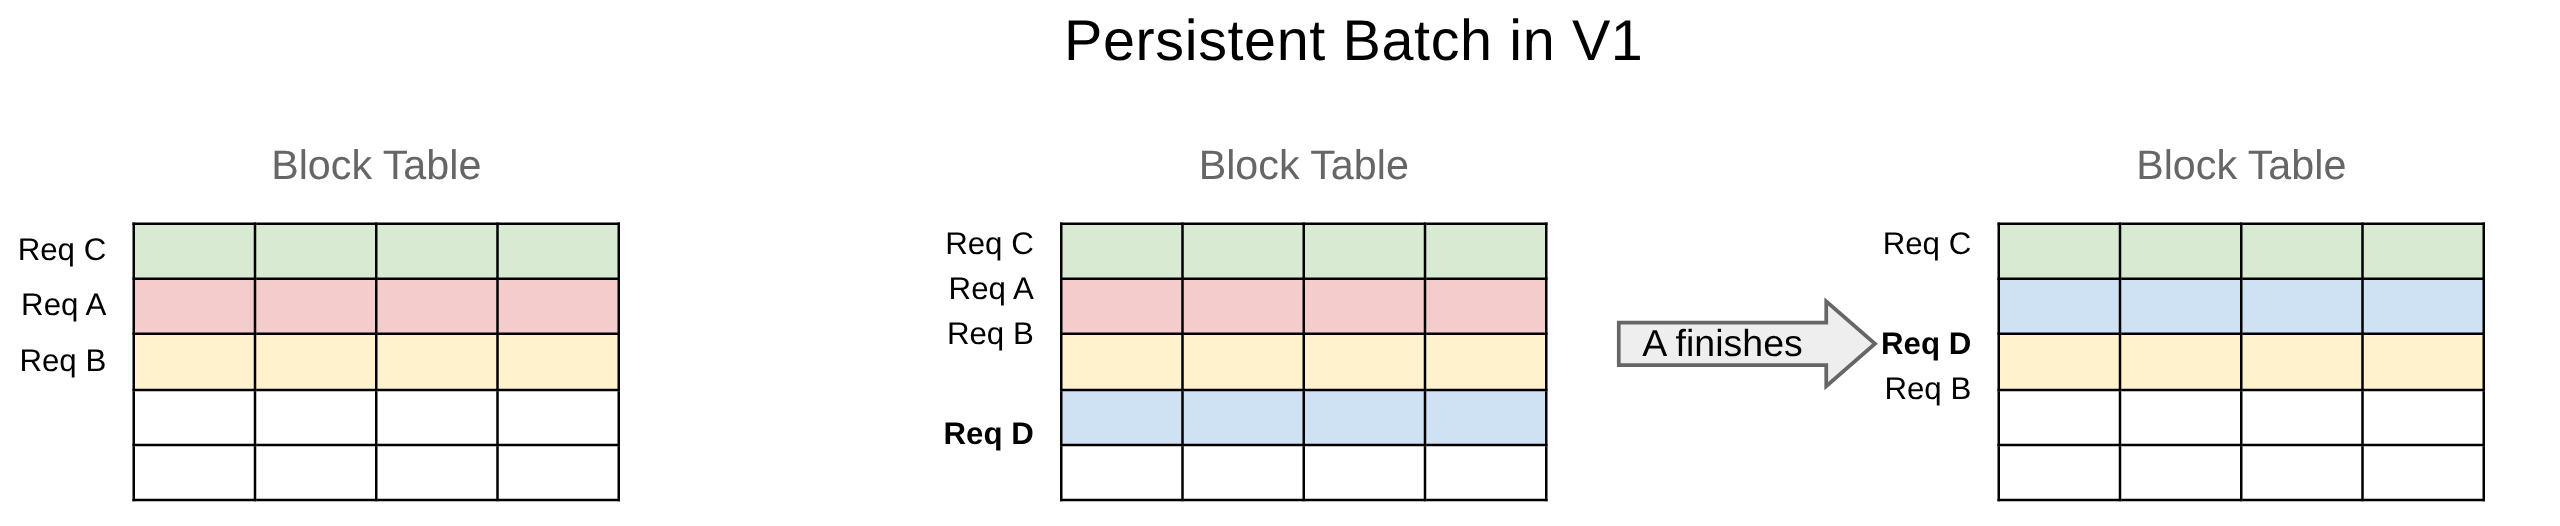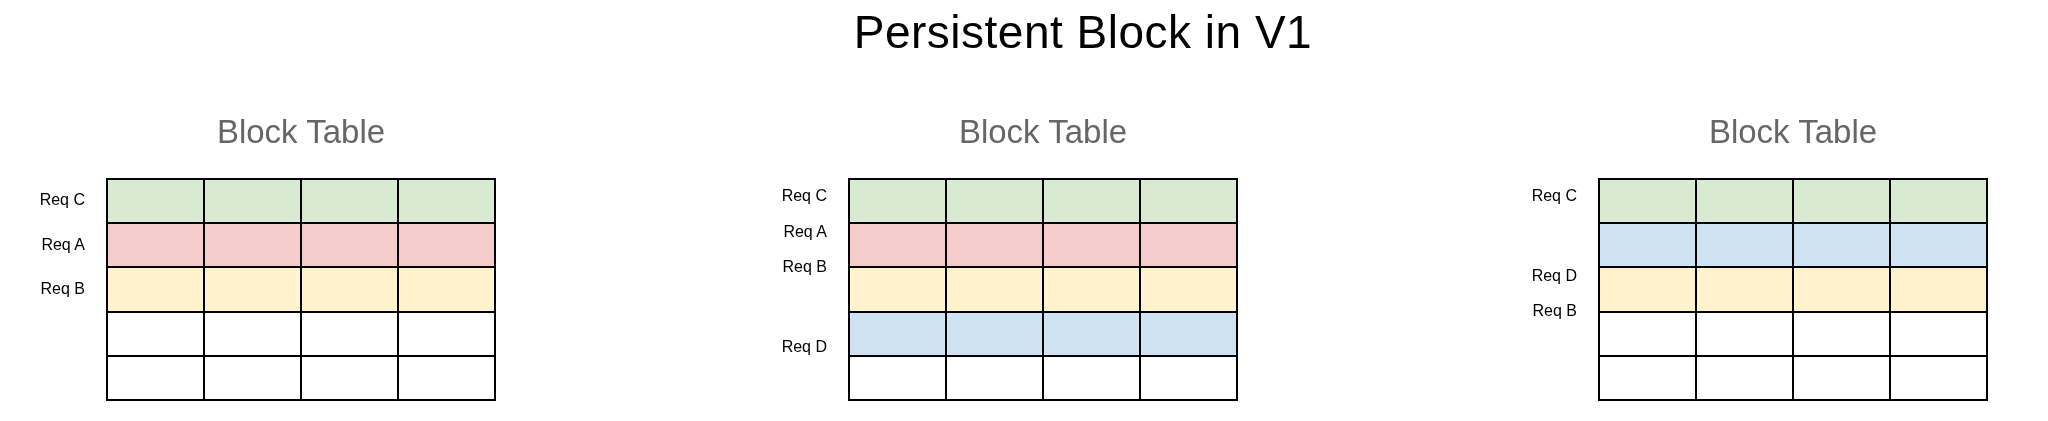--- a/index.html
+++ b/index.html
@@ -18,42 +18,42 @@
   .panel-title {
     margin-left:96px; width:390px; height:70px; line-height:74px;
     text-align:center; font-size:33px; color:#666; font-weight:400;
   }
   .panel-body { display:flex; margin-top:13px; }
   .labels {
     width:96px; height:223px; display:flex; flex-direction:column;
   }
   .row-label {
     flex:1; display:flex; align-items:center; justify-content:flex-end;
-    padding-right:21px; font-size:16px; color:#000; white-space:nowrap;
-  }
-  .row-label.bold { font-weight:400;margin-top:44px; }
+    padding-right:21px; font-size:25px; color:#000; white-space:nowrap;
+  }
+  .row-label.bold { font-weight:700;margin-top:44px; }
   table.block-grid {
     width:390px; height:223px; border-collapse:collapse; table-layout:fixed;
   }
   table.block-grid td {
     border:2.5px solid var(--grid-border, #000);
   }
   .arrow-wrap { position:absolute; top:238px; width:210px; height:74px; }
   .arrow-wrap svg { display:block; }
   .arrow-label {
     font-family:"Liberation Sans", sans-serif;
     font-size:30px; fill:#000;
   }
 </style>
 </head>
 <body style="--grid-border: #000000;">
 
 <div class="canvas">
 
-  <div class="main-title">Persistent Block in V1</div>
+  <div class="main-title">Persistent Batch in V1</div>
 
   <div class="panel" style="left:10px;">
     <div class="panel-title" style="color: rgb(102, 102, 102);">Block Table</div>
     <div class="panel-body">
       <div class="labels">
           <div class="row-label">Req C</div>
           <div class="row-label">Req A</div>
           <div class="row-label">Req B</div>
           <div class="row-label"></div>
           <div class="row-label"></div>
@@ -136,20 +136,26 @@
               <td style="background: rgb(255, 255, 255);"></td>
               <td style="background: rgb(255, 255, 255);"></td>
               <td style="background: rgb(255, 255, 255);"></td>
               <td style="background: rgb(255, 255, 255);"></td>
             </tr>
           </tbody>
         </table>
     </div>
   </div>
 
+  <div class="arrow-wrap" style="left:1293px;">
+    <svg width="210" height="74" viewBox="0 0 210 74">
+      <polygon class="arrow-shape" points="2,20 168,20 168,3 207,37 168,71 168,54 2,54" fill="#eeeeee" stroke="#666666" stroke-width="3"></polygon>
+      <text class="arrow-label" x="85" y="47" text-anchor="middle">A finishes</text>
+    </svg>
+  </div>
 
   <div class="panel" style="left:1502px;">
     <div class="panel-title" style="color: rgb(102, 102, 102);">Block Table</div>
     <div class="panel-body">
       <div class="labels">
           <div class="row-label">Req C</div>
           <div class="row-label bold">Req D</div>
           <div class="row-label">Req B</div>
           <div class="row-label"></div>
           <div class="row-label"></div>

